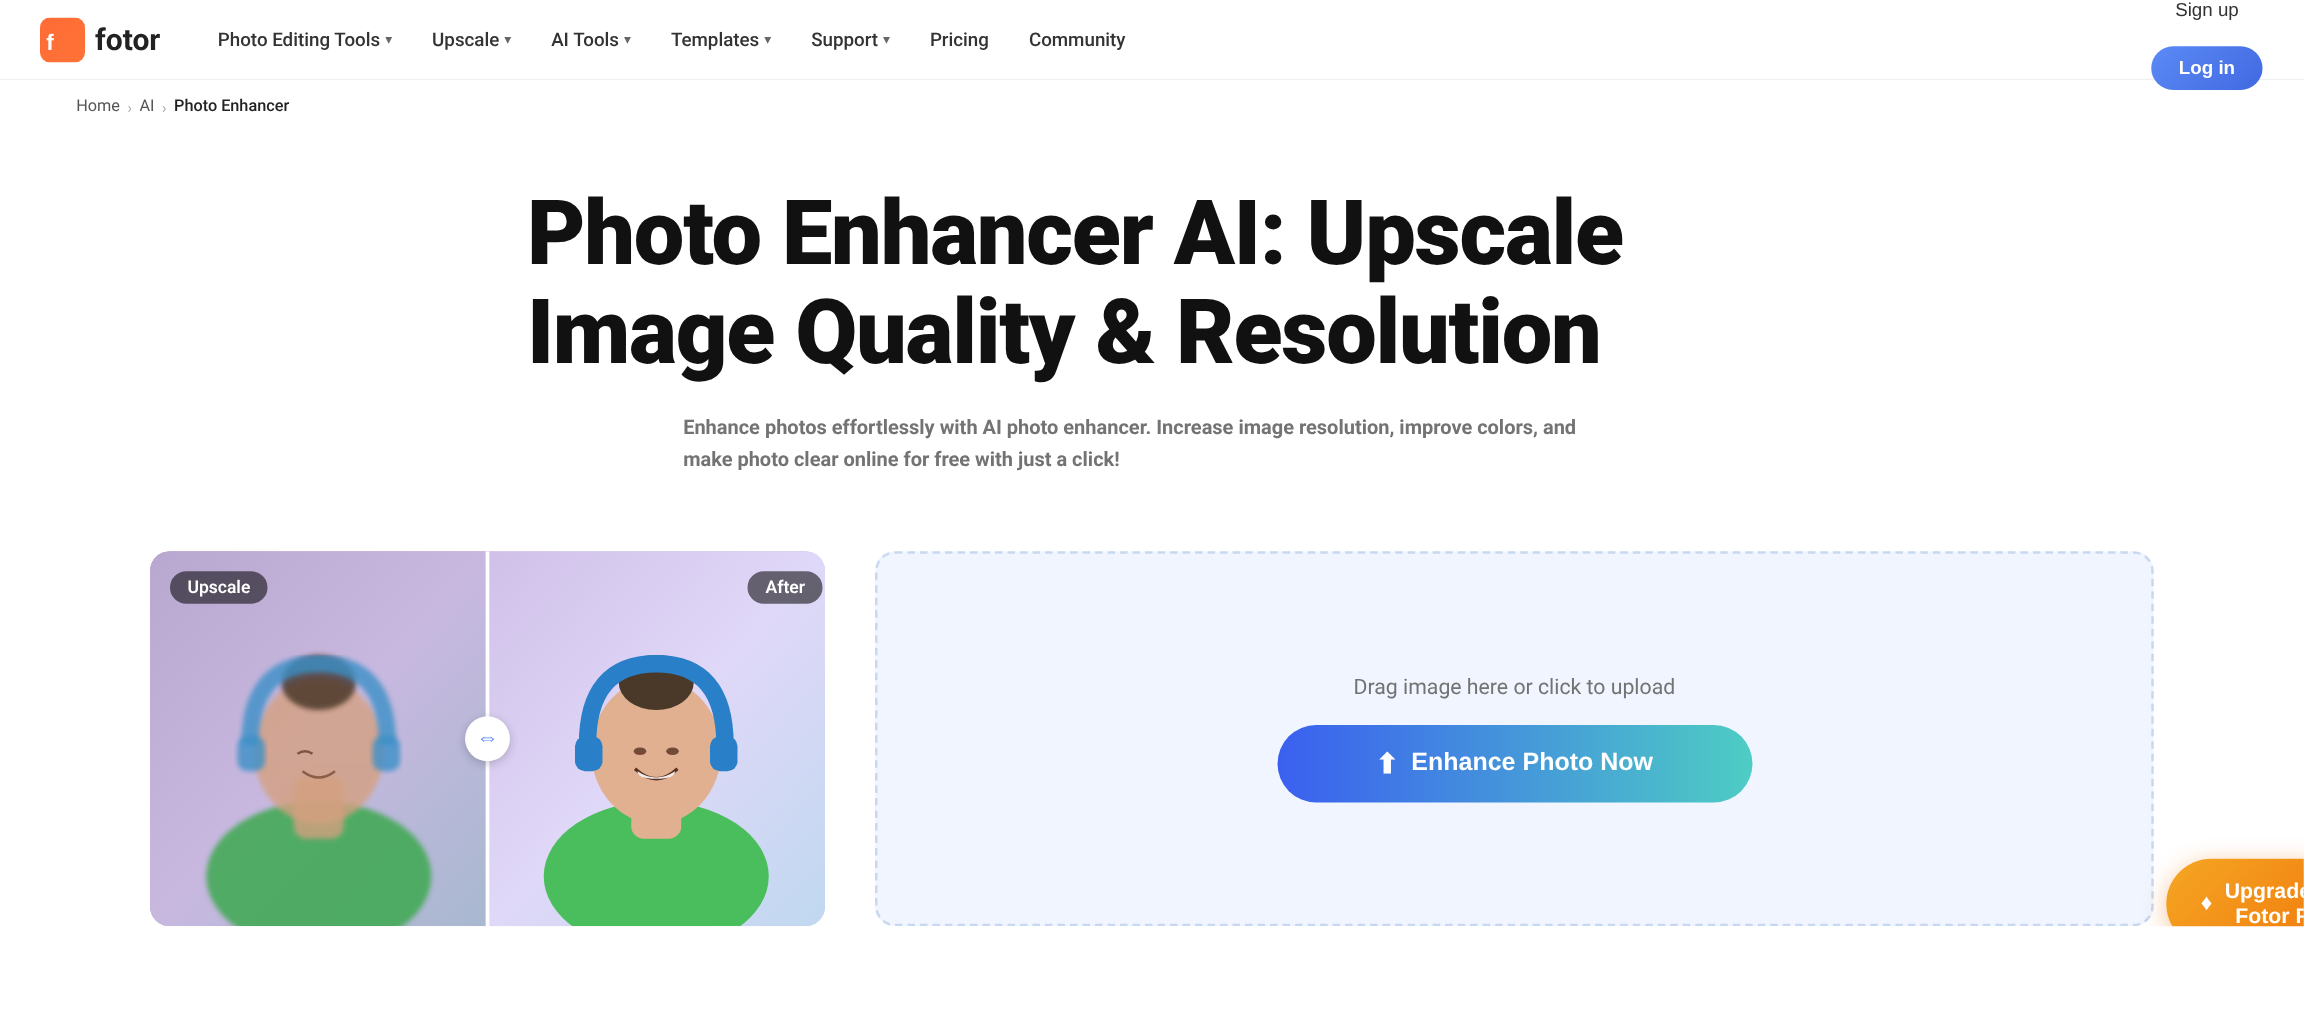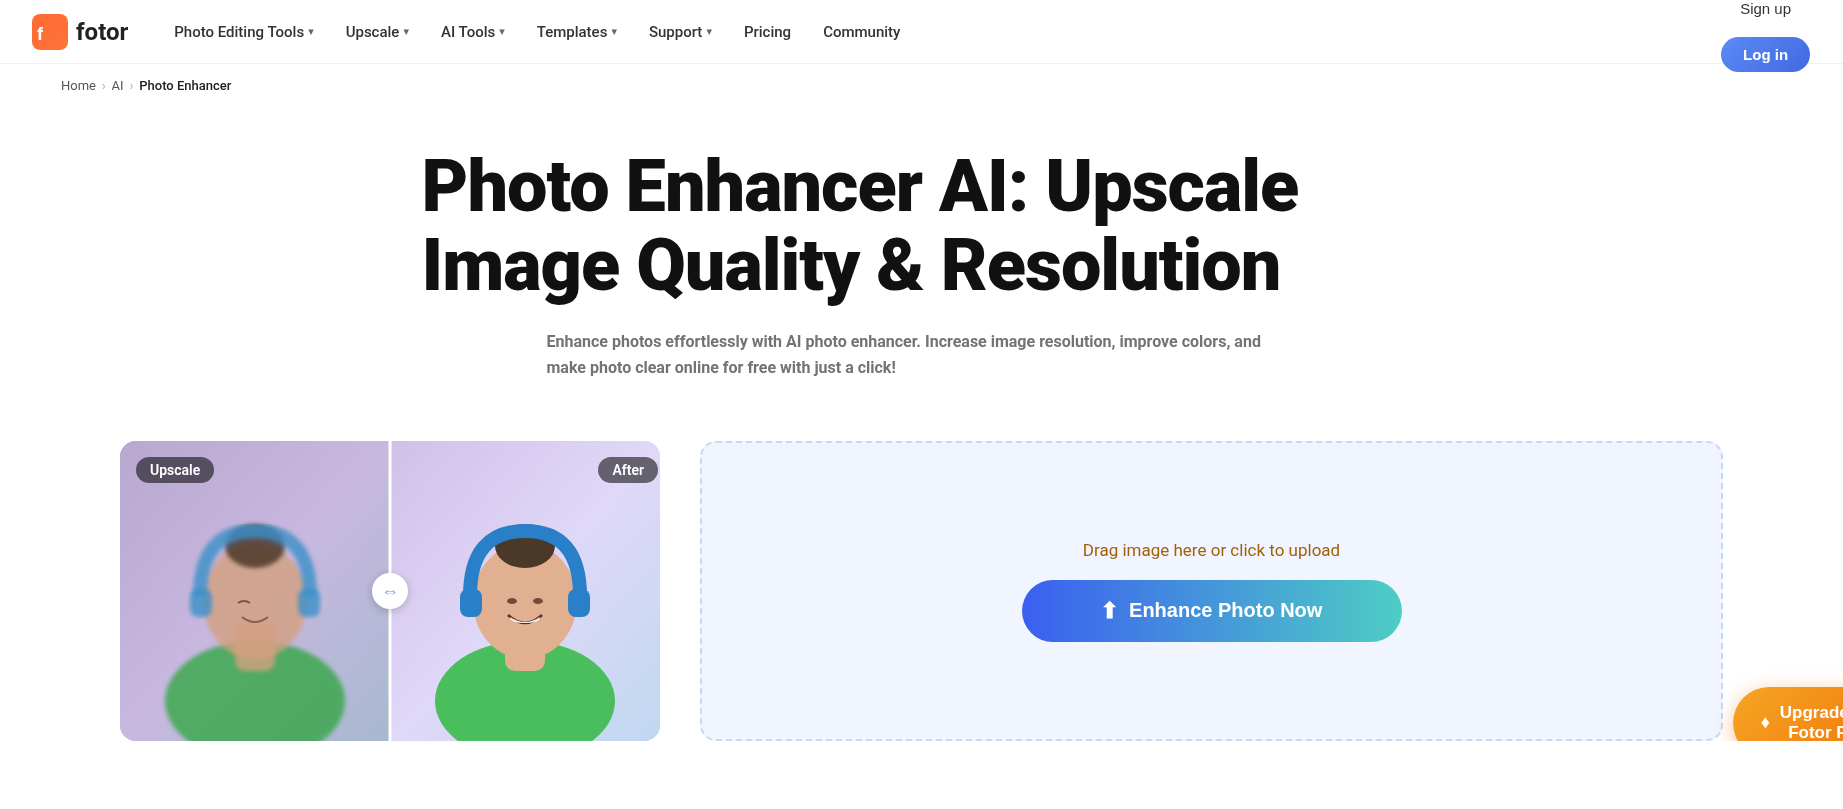--- a/index.html
+++ b/index.html
@@ -210,21 +210,21 @@
       display: flex;
       flex-direction: column;
       align-items: center;
       justify-content: center;
       gap: 20px;
       padding: 40px;
       position: relative;
     }
     .upload-text {
       font-size: 17px;
-      color: #a16207;
+      color: #737373;
     }
     .enhance-btn {
       display: flex;
       align-items: center;
       gap: 10px;
       padding: 18px 40px;
       background: linear-gradient(90deg, #3b5ff0 0%, #4ecdc4 100%);
       color: #fff;
       border: none;
       border-radius: 40px;

